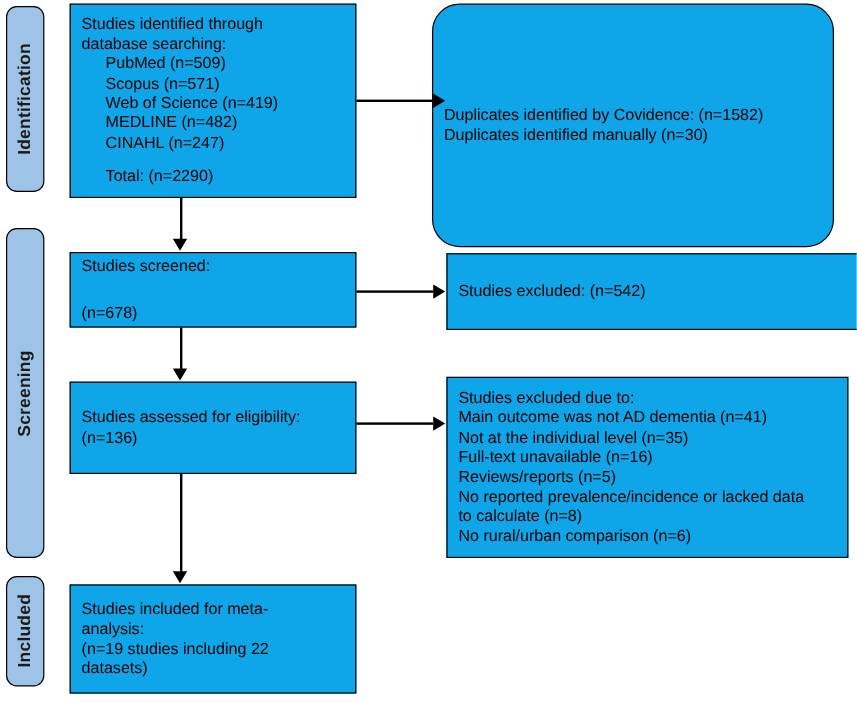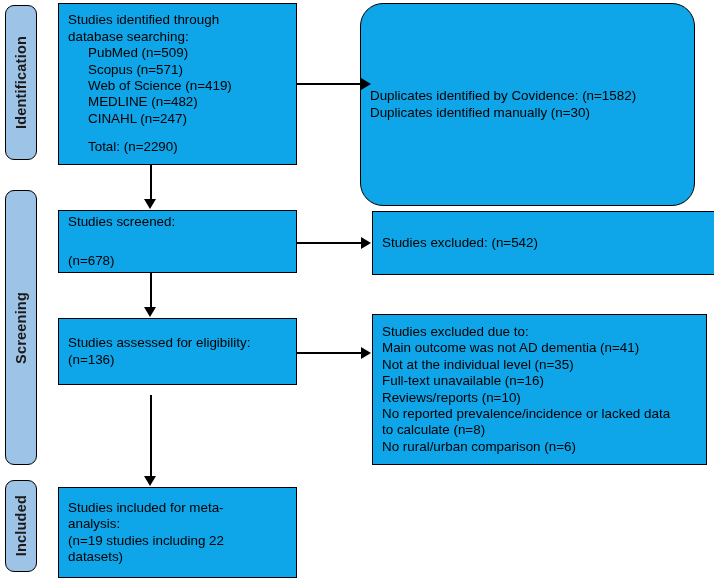--- a/index.html
+++ b/index.html
@@ -129,31 +129,31 @@
 
   <div class="flow-box" style="left:58px; top:210px; width:239px; height:63px;justify-content:space-between;">
     <div class="line">Studies screened:</div>
     <div class="line">(n=678)</div>
   </div>
 
   <div class="flow-box" style="left:372px; top:211px; width:371px; height:64px;">
     <div class="line">Studies excluded: (n=542)</div>
   </div>
 
-  <div class="flow-box" style="left:58px; top:318px; width:239px; height:67px;">
+  <div class="flow-box" style="left:58px; top:318px; width:239px; height:77px;">
     <div class="line">Studies assessed for eligibility:</div>
     <div class="line">(n=136)</div>
   </div>
 
   <div class="flow-box" style="left:372px; top:314px; width:335px; height:151px;">
     <div class="line">Studies excluded due to:</div>
     <div class="line">Main outcome was not AD dementia (n=41)</div>
     <div class="line">Not at the individual level (n=35)</div>
     <div class="line">Full-text unavailable (n=16)</div>
-    <div class="line">Reviews/reports (n=10)</div>
+    <div class="line">Reviews/reports (n=5)</div>
     <div class="line">No reported prevalence/incidence or lacked data</div>
     <div class="line">to calculate (n=8)</div>
     <div class="line">No rural/urban comparison (n=6)</div>
   </div>
 
   <div class="flow-box" style="left:58px; top:487px; width:239px; height:91px;">
     <div class="line">Studies included for meta-</div>
     <div class="line">analysis:</div>
     <div class="line">(n=19 studies including 22</div>
     <div class="line">datasets)</div>

